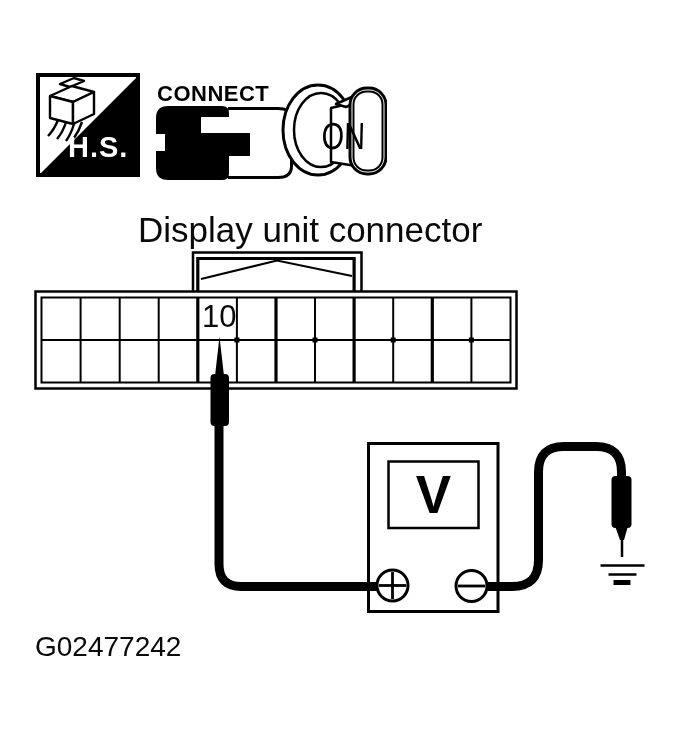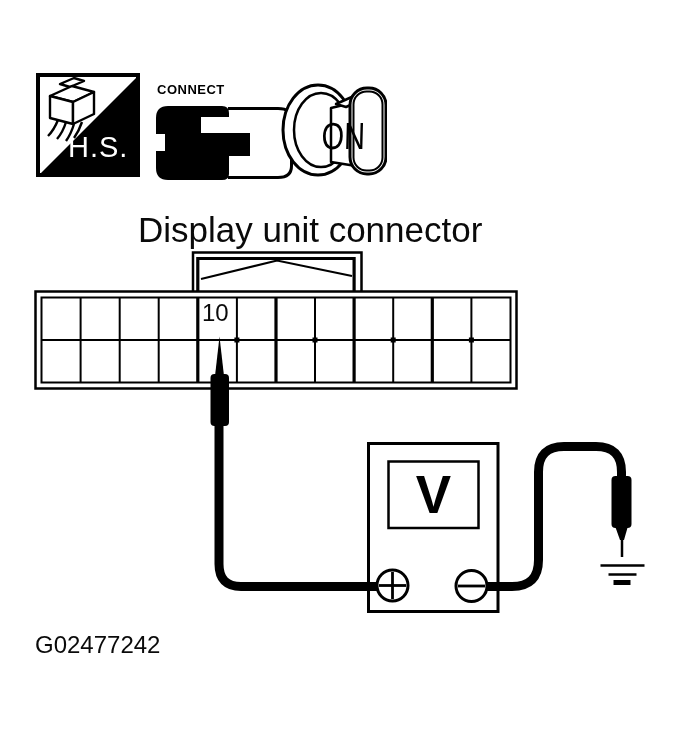--- a/index.html
+++ b/index.html
@@ -1,30 +1,30 @@
 <!DOCTYPE html>
 <html><head>
 <meta charset="utf-8">
 <style>
   html,body{margin:0;padding:0;background:#fff;}
   .canvas{position:relative;width:679px;height:733px;background:#fff;overflow:hidden;
           font-family:"Liberation Sans",sans-serif;color:#000;}
   .abs{position:absolute;}
   svg{display:block;}
-  .hs-label{position:absolute;left:68px;top:133px;font-size:29px;font-weight:normal;
+  .hs-label{position:absolute;left:68px;top:133px;font-size:29px;font-weight:bold;
             color:#fff;letter-spacing:1px;line-height:1;}
-  .connect-label{position:absolute;left:157px;top:83px;font-size:13px;font-weight:bold;
+  .connect-label{position:absolute;left:157px;top:83px;font-size:22px;font-weight:bold;
             letter-spacing:.5px;line-height:1;}
   .on-label{position:absolute;left:322px;top:118px;font-size:29px;font-weight:400;
             line-height:1;transform:scaleY(1.3) skewX(-2deg);transform-origin:top left;}
   .title{position:absolute;left:112px;top:212px;font-size:35px;line-height:1;color:#0a0a0a;margin-left:26px;}
-  .pin-label{position:absolute;left:202px;top:301px;font-size:24px;line-height:1;color:#0a0a0a;}
+  .pin-label{position:absolute;left:202px;top:301px;font-size:31px;line-height:1;color:#0a0a0a;}
   .v-label{position:absolute;left:389px;top:463px;width:89px;height:63px;display:flex;
            align-items:center;justify-content:center;font-size:53px;font-weight:600;line-height:1;}
-  .caption{position:absolute;left:35px;top:633px;font-size:24px;line-height:1;color:#0a0a0a;}
+  .caption{position:absolute;left:35px;top:633px;font-size:28px;line-height:1;color:#0a0a0a;}
 </style>
 </head>
 <body>
 
 <div class="canvas">
 
   <svg class="abs" style="left:36px;top:73px" width="104" height="104" viewBox="0 0 104 104">
     <rect x="2" y="2" width="100" height="100" fill="#fff" stroke="#000" stroke-width="4"></rect>
     <polygon points="102,3 102,102 3,102" fill="#000"></polygon>
     <g stroke="#000" fill="#fff" stroke-width="2.4" stroke-linejoin="round">

